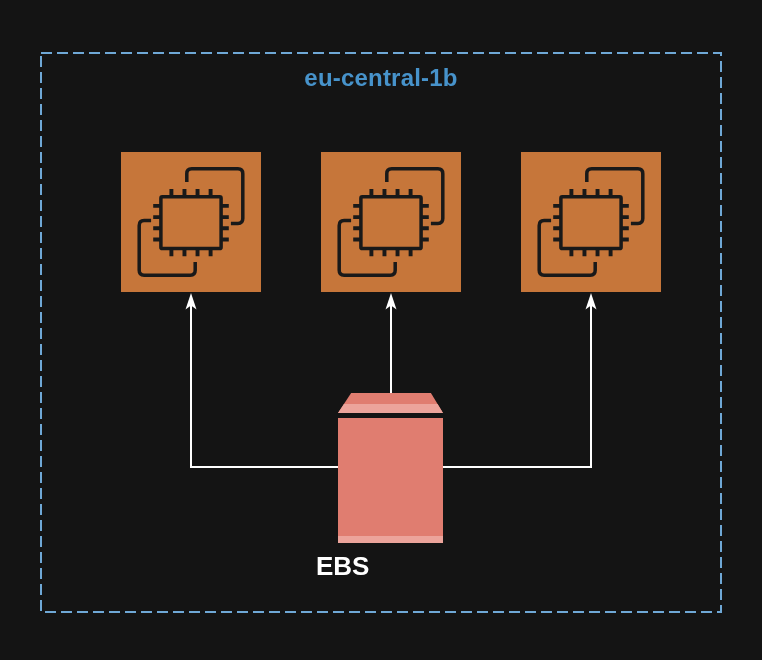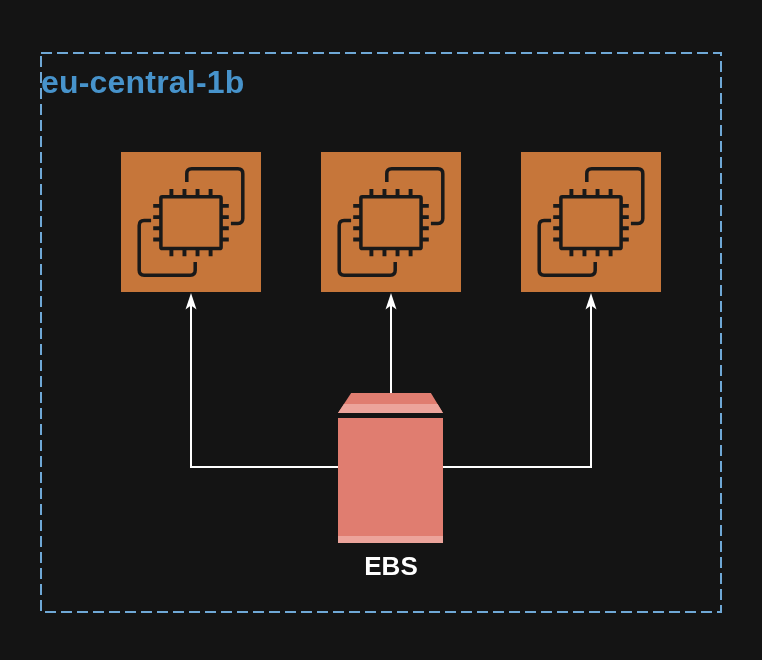--- a/index.html
+++ b/index.html
@@ -18,21 +18,22 @@
     position:relative;
     width:762px;height:660px;
     background:var(--background,#141414);
     overflow:hidden;
     font-family:"Liberation Sans", sans-serif;
   }
   .layer{position:absolute;left:0;top:0;width:762px;height:660px;}
   .az-title{
     position:absolute;
     left:41px;top:64px;width:680px;
-    font-size:32px;font-weight:700;
+    text-align:center;
+    font-size:24px;font-weight:700;
     color:var(--zone-label,#4793CB);
     letter-spacing:0.2px;
   }
   .ec2-node{
     position:absolute;top:152px;
     width:140px;height:140px;
     background:var(--ec2-fill,#C6763A);
   }
   .ec2-node svg{display:block;width:100%;height:100%;}
   .ec2-1{left:121px;}
@@ -50,21 +51,20 @@
   .ebs-body{
     position:absolute;left:338px;top:418px;width:105px;height:125px;
     background:var(--ebs-fill,#E07D70);
   }
   .ebs-body-edge{
     position:absolute;left:0;bottom:0;width:100%;height:7px;
     background:var(--ebs-highlight,#ECA49B);
   }
   .ebs-label{
     position:absolute;left:316px;top:551px;width:150px;
-    text-align:center;
     font-size:26px;font-weight:700;
     color:var(--label-text,#FFFFFF);
   }
 </style>
 </head>
 <body>
 
 <svg width="0" height="0" style="position:absolute" aria-hidden="true">
   <symbol id="ec2-icon" viewBox="0 0 100 100">
     <g style="fill:none;stroke:var(--icon-stroke,#191919)" stroke-width="2.5">

